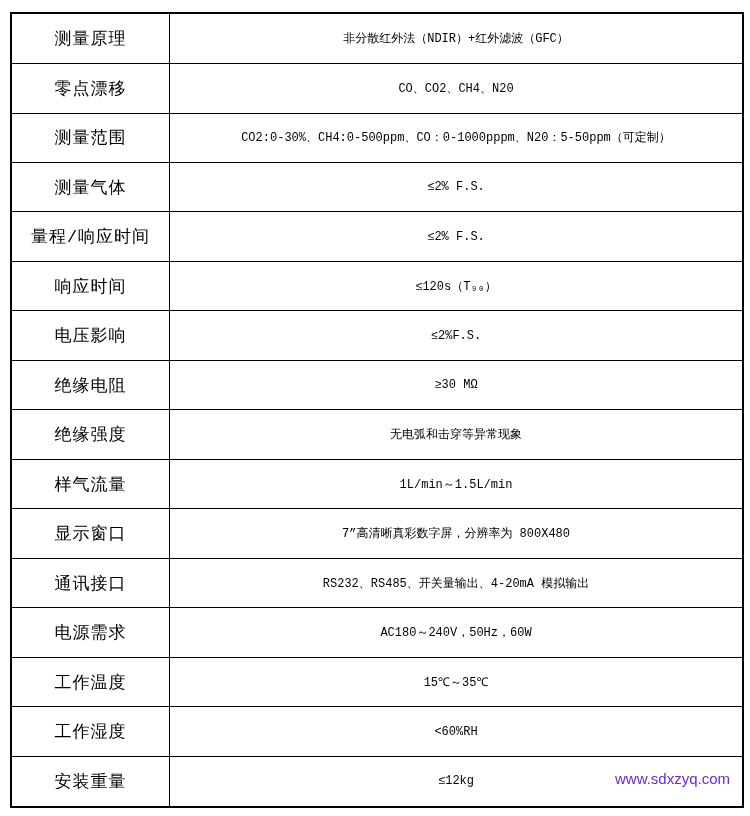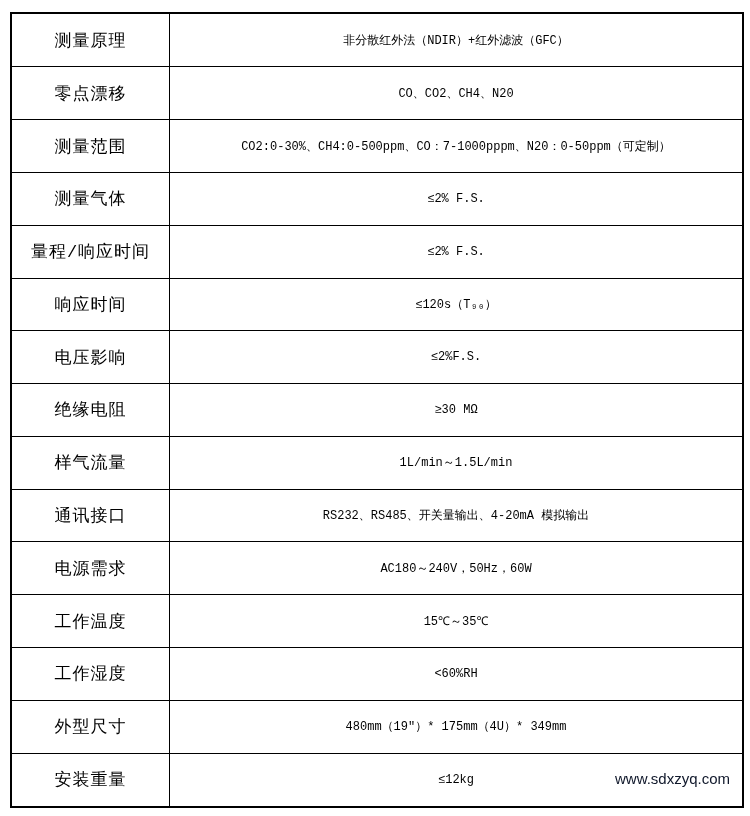--- a/index.html
+++ b/index.html
@@ -41,40 +41,40 @@
   }
   td.value-cell {
     font-size: 12px;
   }
   .watermark {
     position: absolute;
     left: 615px;
     top: 770px;
     font-family: "Liberation Sans", "DejaVu Sans", sans-serif;
     font-size: 15px;
-    color: #0f172a;
+    color: #6d28d9;
     white-space: nowrap;
   }
 </style>
 </head>
 <body>
 
 <table class="spec-table">
   <tbody>
     <tr>
       <td class="label-cell">测量原理</td>
       <td class="value-cell">非分散红外法（NDIR）+红外滤波（GFC）</td>
     </tr>
     <tr>
       <td class="label-cell">零点漂移</td>
       <td class="value-cell">CO、CO2、CH4、N20</td>
     </tr>
     <tr>
       <td class="label-cell">测量范围</td>
-      <td class="value-cell">CO2:0-30%、CH4:0-500ppm、CO：7-1000pppm、N20：0-50ppm（可定制）</td>
+      <td class="value-cell">CO2:0-30%、CH4:0-500ppm、CO：0-1000pppm、N20：5-50ppm（可定制）</td>
     </tr>
     <tr>
       <td class="label-cell">测量气体</td>
       <td class="value-cell">≤2% F.S.</td>
     </tr>
     <tr>
       <td class="label-cell">量程/响应时间</td>
       <td class="value-cell">≤2% F.S.</td>
     </tr>
     <tr>
@@ -83,43 +83,47 @@
     </tr>
     <tr>
       <td class="label-cell">电压影响</td>
       <td class="value-cell">≤2%F.S.</td>
     </tr>
     <tr>
       <td class="label-cell">绝缘电阻</td>
       <td class="value-cell">≥30 MΩ</td>
     </tr>
     <tr>
+      <td class="label-cell">绝缘强度</td>
+      <td class="value-cell">无电弧和击穿等异常现象</td>
+    </tr>
+    <tr>
       <td class="label-cell">样气流量</td>
       <td class="value-cell">1L/min～1.5L/min</td>
+    </tr>
+    <tr>
+      <td class="label-cell">显示窗口</td>
+      <td class="value-cell">7”高清晰真彩数字屏，分辨率为 800X480</td>
     </tr>
     <tr>
       <td class="label-cell">通讯接口</td>
       <td class="value-cell">RS232、RS485、开关量输出、4-20mA 模拟输出</td>
     </tr>
     <tr>
       <td class="label-cell">电源需求</td>
       <td class="value-cell">AC180～240V，50Hz，60W</td>
     </tr>
     <tr>
       <td class="label-cell">工作温度</td>
       <td class="value-cell">15℃～35℃</td>
     </tr>
     <tr>
       <td class="label-cell">工作湿度</td>
       <td class="value-cell">&lt;60%RH</td>
     </tr>
     <tr>
-      <td class="label-cell">外型尺寸</td>
-      <td class="value-cell">480mm（19″）* 175mm（4U）* 349mm</td>
-    </tr>
-    <tr>
       <td class="label-cell">安装重量</td>
       <td class="value-cell">≤12kg</td>
     </tr>
   </tbody>
 </table>
 
 <div class="watermark">www.sdxzyq.com</div>
 
 </body></html>

